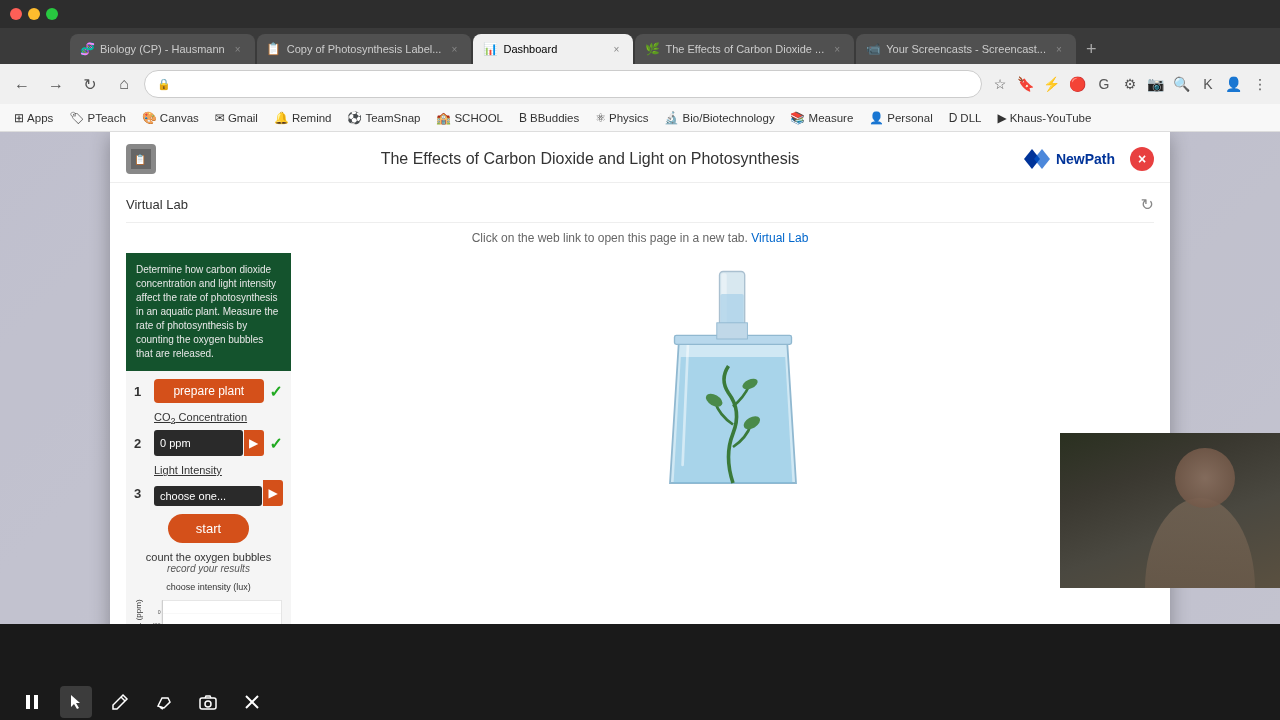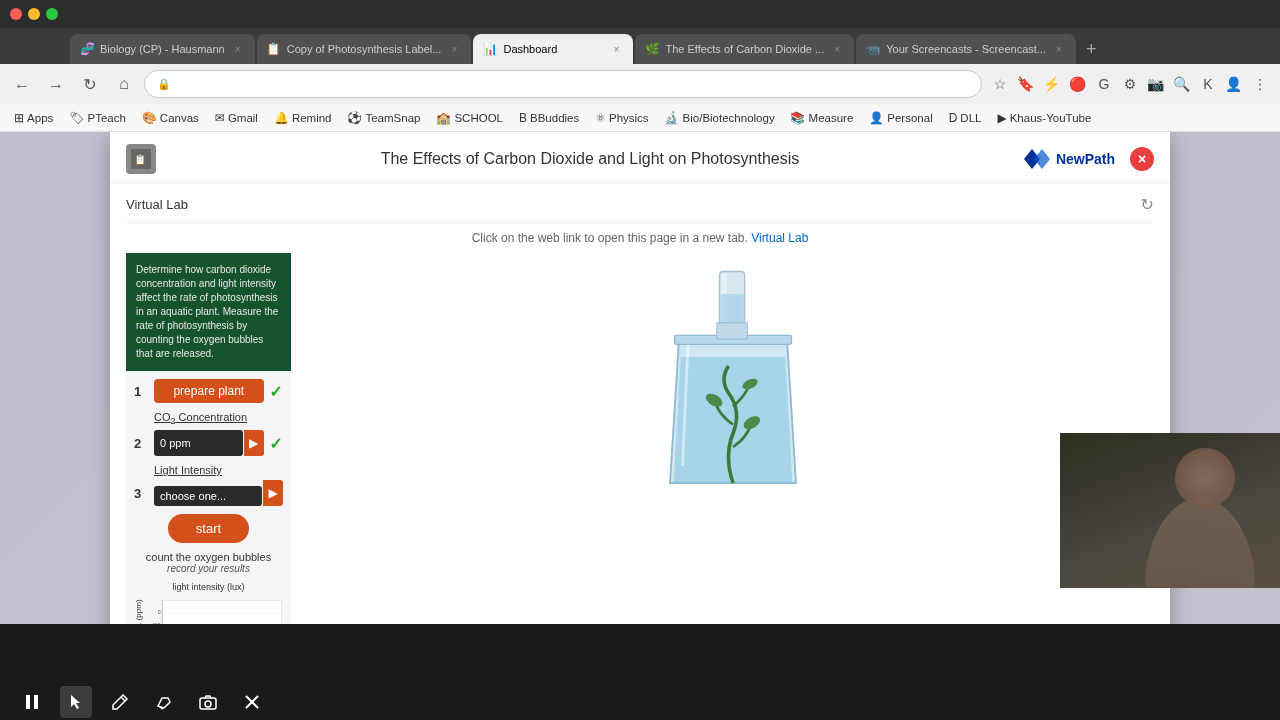--- a/index.html
+++ b/index.html
@@ -313,21 +313,21 @@
             </div>
 
             <div class="start-btn-row">
               <button class="start-btn">start</button>
             </div>
 
             <div class="count-row">count the oxygen bubbles</div>
             <div class="record-row">record your results</div>
 
             <div class="chart-container">
-              <div style="font-size: 9px; color: #333; text-align: center; margin-bottom: 2px;">light intensity (lux)</div>
+              <div style="font-size: 9px; color: #333; text-align: center; margin-bottom: 2px;">choose intensity (lux)</div>
               <div style="display: flex; align-items: stretch;">
                 <div style="font-size: 8px; color: #333; writing-mode: vertical-rl; transform: rotate(180deg); text-align: center; margin-right: 2px;">CO₂ conc. (ppm)</div>
                 <svg class="chart-svg" viewBox="0 0 160 70">
 
                   <rect x="20" y="2" width="138" height="60" fill="white" stroke="#ccc" stroke-width="0.5"></rect>
 
                   <line x1="20" y1="17" x2="158" y2="17" stroke="#eee" stroke-width="0.5"></line>
                   <line x1="20" y1="32" x2="158" y2="32" stroke="#eee" stroke-width="0.5"></line>
                   <line x1="20" y1="47" x2="158" y2="47" stroke="#eee" stroke-width="0.5"></line>
 

